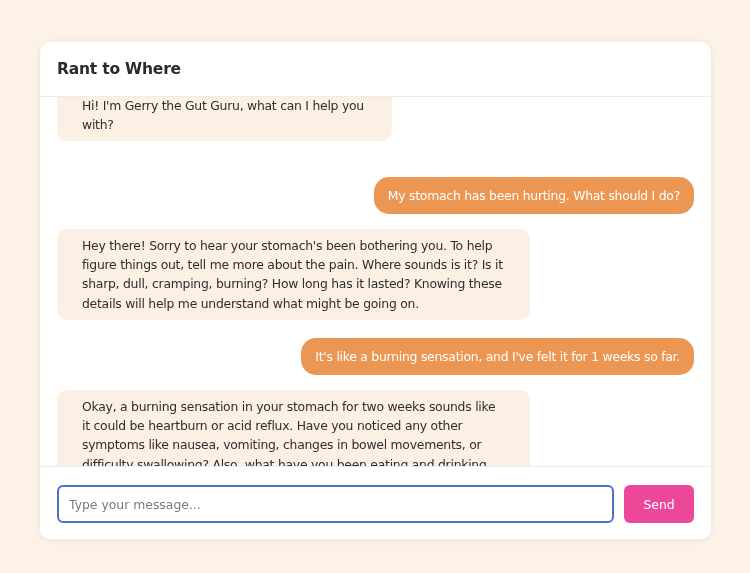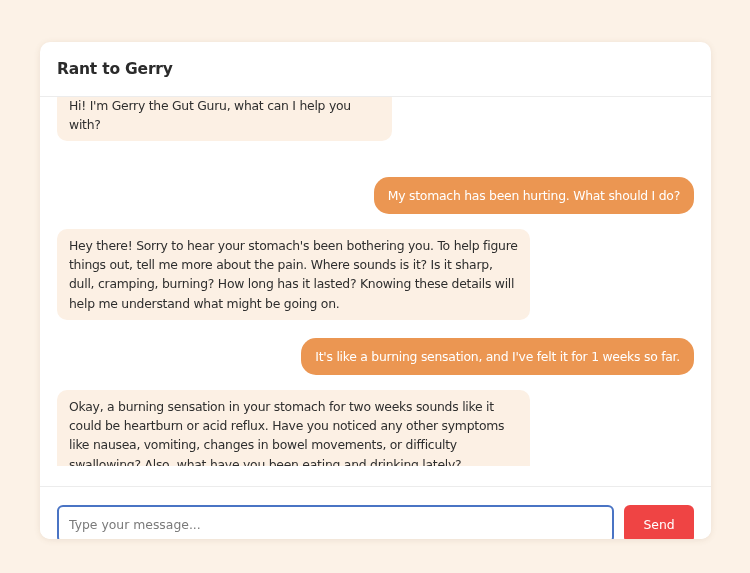--- a/index.html
+++ b/index.html
@@ -37,71 +37,71 @@
       position: absolute;
       font-size: 12.4px;
       line-height: 19.2px;
       border-radius: 10px;
       letter-spacing: -0.25px;
     }
     .bot {
       background: #fcf0e4;
       color: #2e2e2e;
       left: 17px;
-      padding: 7px 12px;
+      padding: 7px 25px;
     }
     .user {
       background: #eb9652;
       color: #ffffff;
       right: 17px;
       padding: 9px 14px;
       white-space: nowrap;
       border-radius: 15px;
     }
     .scrollbar {
       position: absolute; right: 0; top: 55px;
       width: 10px; height: 369px;
       background: transparent;
     }
     .footer {
-      position: absolute; left: 0; top: 444px;
+      position: absolute; left: 0; top: 424px;
       width: 671px; height: 73px;
       border-top: 1px solid #ececec;
       background: #fff;
       padding-left: 27px;
     }
     .input {
       position: absolute; left: 17px; top: 18px;
       width: 557px; height: 38px;
       border: 2px solid #4a74c4;
       border-radius: 6px;
       font-family: "DejaVu Sans", "Liberation Sans", sans-serif;
       font-size: 12.4px;
       padding: 0 10px;
       color: #333;
       outline: none;
     }
     .input::placeholder { color: #7a7a7a; }
     .send {
       position: absolute; left: 584px; top: 18px;
       width: 70px; height: 38px;
-      background: #ef4444;
+      background: #ec4899;
       color: #fff;
       border: none; border-radius: 6px;
       font-family: "DejaVu Sans", "Liberation Sans", sans-serif;
       font-size: 12.4px;
       cursor: pointer;
     }
   </style>
 </head>
 <body>
 
 <div class="card">
   <div class="header">
-    <h1 class="title">Rant to Gerry</h1>
+    <h1 class="title">Rant to Where</h1>
   </div>
 
   <div class="messages">
     <div class="msg bot" style="top:-8px; width:335px;">
       <span>Hi! I'm Gerry the Gut Guru, what can I help you with?</span>
     </div>
     <div class="msg user" style="top:80px;">
       <span>My stomach has been hurting. What should I do?</span>
     </div>
     <div class="msg bot" style="top:132px; width:473px;">

